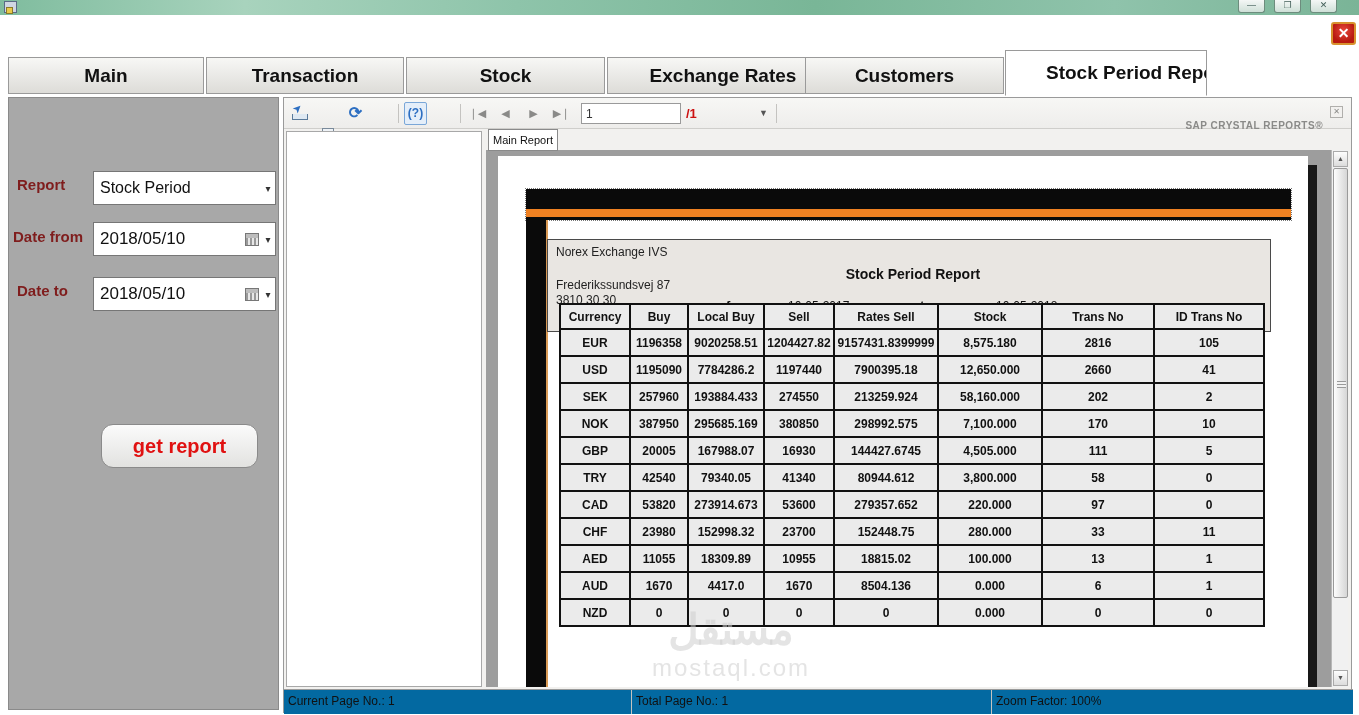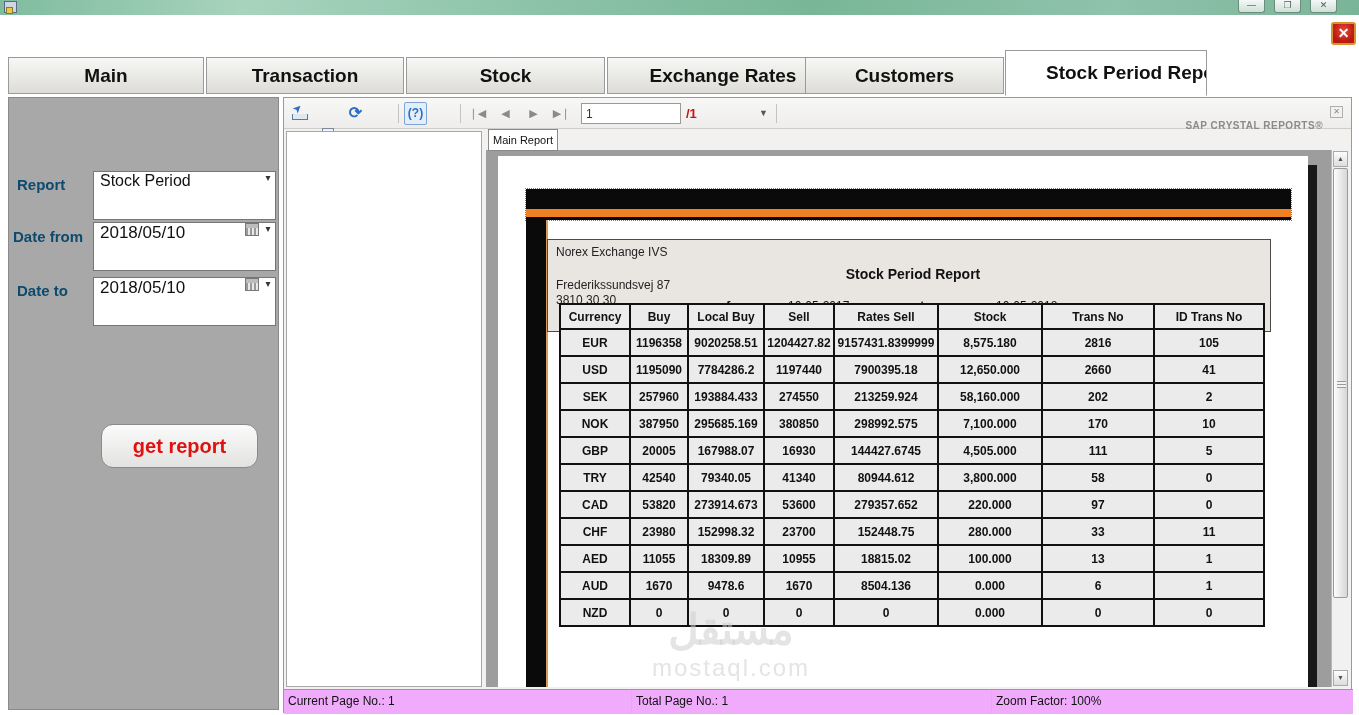--- a/index.html
+++ b/index.html
@@ -20,22 +20,22 @@
     color:#fff; font-weight:bold; font-size:14px; line-height:18px; text-align:center; cursor:pointer; }
 
   
   .tab { position:absolute; top:57px; height:37px; background:linear-gradient(#f7f7f5,#dddcd8);
     border:1px solid #9a9a9a; color:#111; font-weight:bold; font-size:19px; text-align:center; line-height:35px; cursor:pointer; }
   .tab.active { top:50px; height:46px; background:#ffffff; border-bottom:1px solid #fff; line-height:44px;
     text-align:left; padding-left:40px; white-space:nowrap; overflow:hidden; z-index:3; }
 
   
   .sidebar { position:absolute; left:8px; top:97px; width:271px; height:613px; background:#a8a8a8; border:1px solid #8a8a8a; }
-  .side-label { position:absolute; color:#0c4a6e; font-weight:bold; font-size:15px; }
-  .field { position:absolute; left:84px; width:183px; height:49px; background:#fff; border:1px solid #767676; display:flex; align-items:flex-start; cursor:pointer; }
+  .side-label { position:absolute; color:#7f1d1d; font-weight:bold; font-size:15px; }
+  .field { position:absolute; left:84px; width:183px; height:34px; background:#fff; border:1px solid #767676; display:flex; align-items:center; cursor:pointer; }
   .field .txt { flex:1; font-size:17px; color:#111; padding-left:6px; white-space:nowrap; overflow:hidden; }
   .combo-arrow { width:14px; color:#333; font-size:10px; text-align:center; }
   .cal-ico { width:14px; height:13px; margin-right:2px; background:
       linear-gradient(#bdbdbd,#bdbdbd) 0 0/14px 4px no-repeat, 
       repeating-linear-gradient(90deg,#9a9a9a 0 2px,#e8e8e8 2px 4px);
       border:1px solid #777; }
   .get-report { position:absolute; left:92px; top:326px; width:157px; height:44px;
     background:linear-gradient(#fbfbfb,#e2e2e0); border:1px solid #8a8a8a; border-radius:12px;
     color:#e01111; font-weight:bold; font-size:20px; cursor:pointer; }
 
@@ -102,21 +102,21 @@
 
   table.rep { position:absolute; left:61px; top:147px; border-collapse:collapse; table-layout:fixed; }
   table.rep th, table.rep td { border:2px solid #111; background:#ebebeb; text-align:center; overflow:hidden; white-space:nowrap; }
   table.rep th { height:25px; font-size:12px; font-weight:bold; color:#111; }
   table.rep td { height:27px; font-size:12px; font-weight:bold; color:#111; }
 
   .watermark { position:absolute; left:95px; top:455px; width:300px; text-align:center; color:rgba(205,205,205,0.55); z-index:4; pointer-events:none; }
   .watermark .ar { font-size:42px; font-weight:bold; }
   .watermark .en { font-size:24px; letter-spacing:2px; }
 
-  .statusbar { position:absolute; left:0; top:591px; width:1069px; height:25px; background:#f0abfc; border-top:1px solid #9a9a9a; display:flex; }
+  .statusbar { position:absolute; left:0; top:591px; width:1069px; height:25px; background:#0369a1; border-top:1px solid #9a9a9a; display:flex; }
   .status-cell { font-size:12px; color:#111; line-height:23px; padding-left:4px; border-right:1px solid #c4c3c0; }
 </style>
 </head>
 <body>
 
 <div class="titlebar">
   <div class="app-ico"></div>
   <div class="win-controls">
     <div class="win-btn">—</div>
     <div class="win-btn">❐</div>
@@ -313,21 +313,21 @@
               <td>18309.89</td>
               <td>10955</td>
               <td>18815.02</td>
               <td>100.000</td>
               <td>13</td>
               <td>1</td>
             </tr>
             <tr>
               <td>AUD</td>
               <td>1670</td>
-              <td>9478.6</td>
+              <td>4417.0</td>
               <td>1670</td>
               <td>8504.136</td>
               <td>0.000</td>
               <td>6</td>
               <td>1</td>
             </tr>
             <tr>
               <td>NZD</td>
               <td>0</td>
               <td>0</td>

